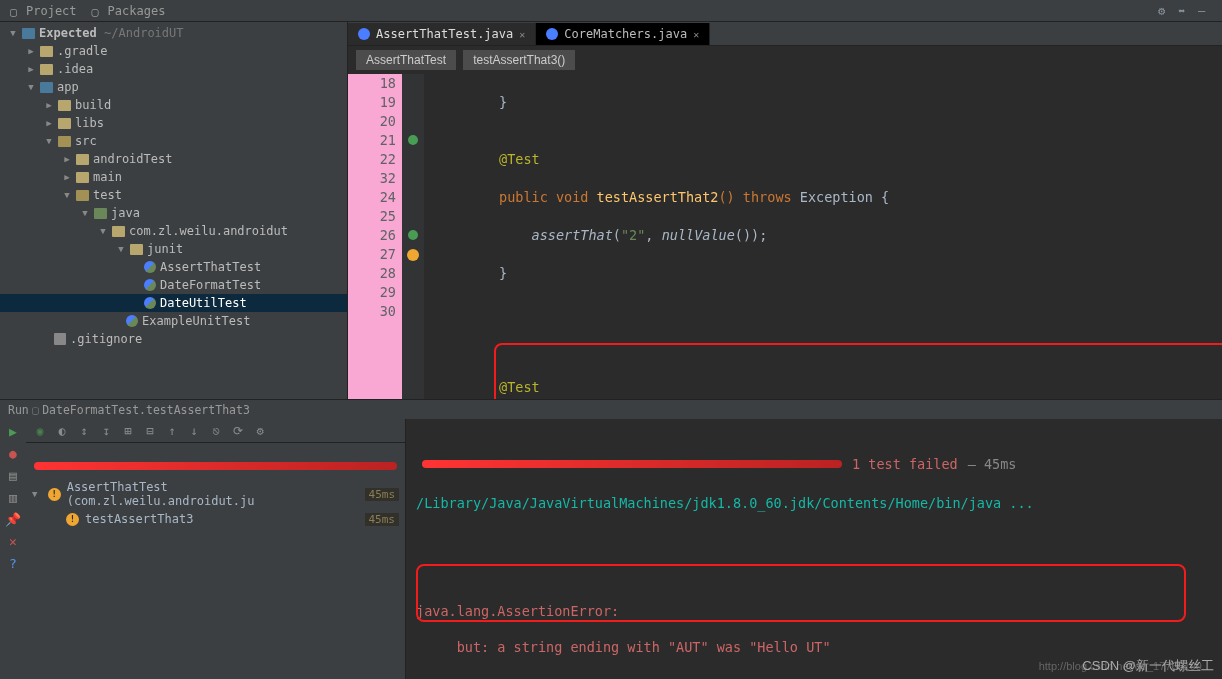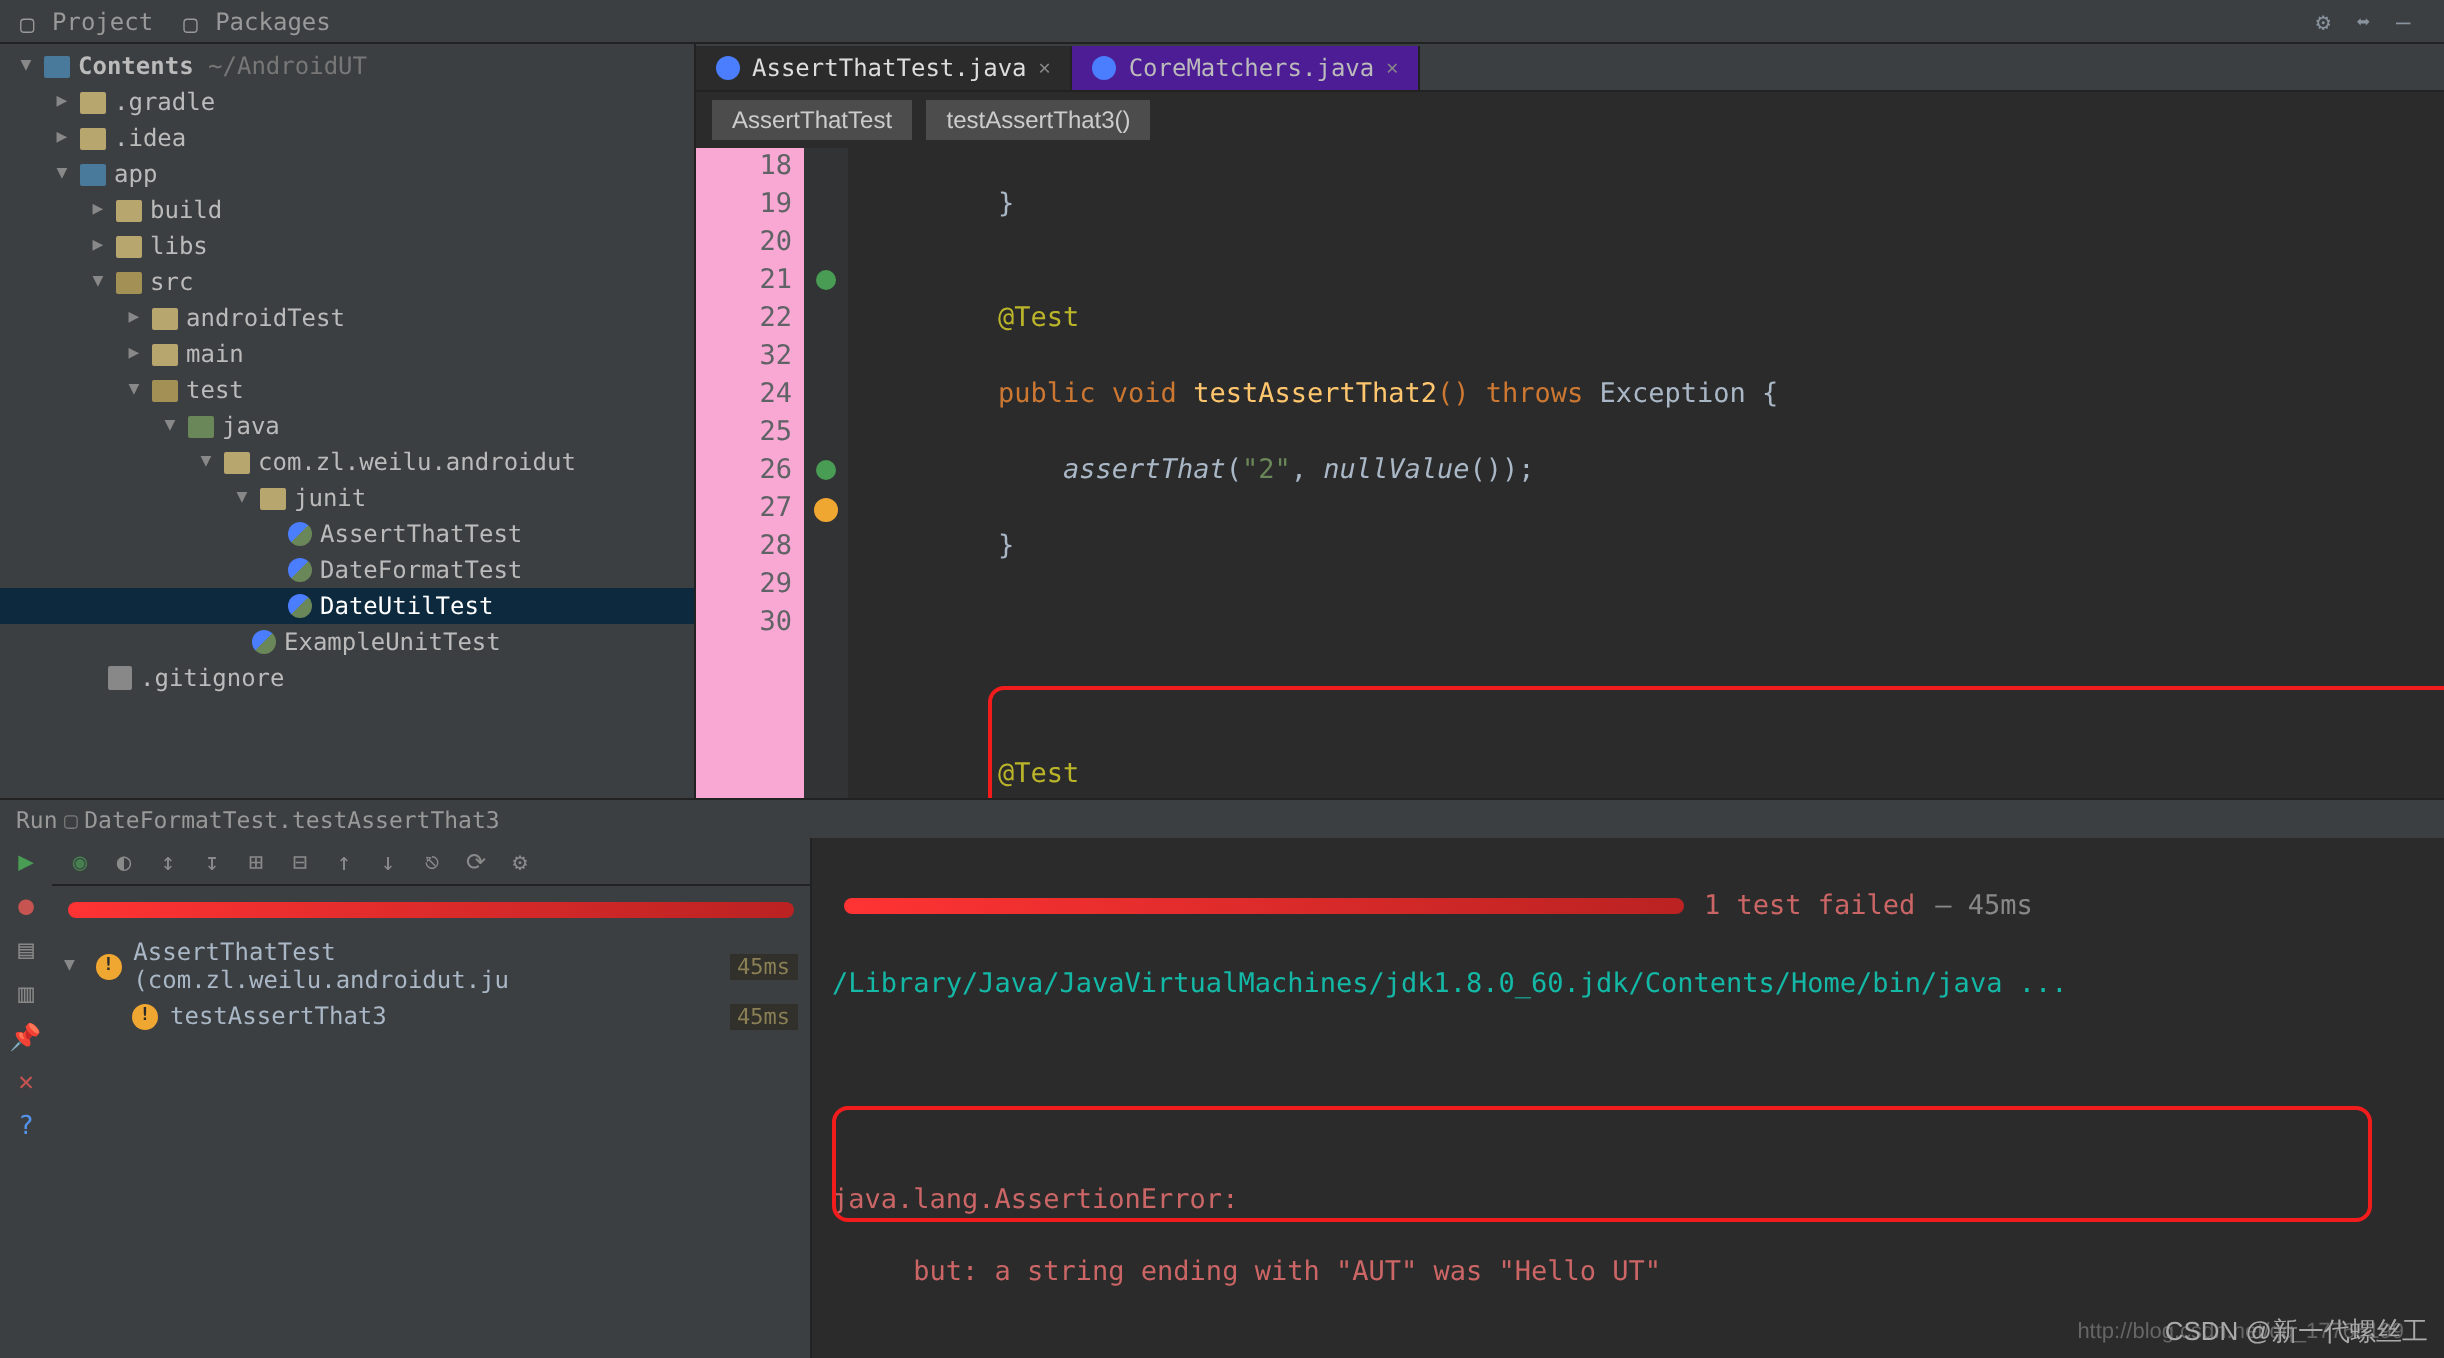--- a/index.html
+++ b/index.html
@@ -21,21 +21,21 @@
 .arrow { width: 10px; text-align: center; color: #888; font-size: 9px; }
 .folder-icon { width: 13px; height: 11px; background: #b7a76f; border-radius: 1px; }
 .folder-icon.open { background: #a29055; }
 .folder-icon.module { background: #4a7a9b; }
 .file-icon { width: 12px; height: 12px; background: #6a8759; border-radius: 50%; position: relative; }
 .file-icon.test { background: linear-gradient(135deg, #4a7eff 50%, #6a8759 50%); }
 .tree-label .path { color: #777; }
 
 .editor-area { flex: 1; display: flex; flex-direction: column; background: #2b2b2b; min-width: 0; }
 .file-tabs { height: 24px; background: #3c3f41; display: flex; align-items: flex-end; border-bottom: 1px solid #222; }
-.file-tab { display: flex; align-items: center; gap: 6px; padding: 4px 10px; background: #4c1d95; color: #bbb; border-right: 1px solid #222; font-family: sans-serif; font-size: 12px; cursor: pointer; }
+.file-tab { display: flex; align-items: center; gap: 6px; padding: 4px 10px; background: #000000; color: #bbb; border-right: 1px solid #222; font-family: sans-serif; font-size: 12px; cursor: pointer; }
 .file-tab.active { background: #2b2b2b; color: #ddd; }
 .file-tab .close { color: #888; font-size: 10px; }
 .file-tab .tab-icon { width: 12px; height: 12px; border-radius: 50%; background: #4a7eff; }
 
 .breadcrumb { height: 28px; padding: 4px 8px; }
 .bc-pill { display: inline-block; background: #4c4c4c; padding: 3px 10px; color: #ccc; font-family: sans-serif; font-size: 12px; }
 
 .code-wrap { flex: 1; display: flex; overflow: hidden; font-size: 13.5px; line-height: 19px; position: relative; }
 .gutter { background: #f9a8d4; padding: 0 6px; text-align: right; color: #606366; width: 54px; }
 .gutter-icons { width: 22px; background: #313335; position: relative; }
@@ -59,21 +59,21 @@
 .bt-toolbar { height: 24px; display: flex; align-items: center; gap: 6px; padding: 0 6px; border-bottom: 1px solid #222; }
 .bt-toolbar span { width: 16px; height: 16px; opacity: .7; cursor: pointer; display:flex; align-items:center; justify-content:center; font-size:12px; color:#aaa; }
 .play { color: #499c54 !important; }
 .progress-bar { flex:1; height:8px; background:linear-gradient(90deg,#f33,#b22); border-radius:4px; }
 .test-row { display: flex; align-items: center; padding: 2px 6px; gap: 6px; font-family: sans-serif; font-size: 12px; }
 .test-row .arrow2 { width: 10px; color: #888; font-size: 9px; }
 .fail-icon { width: 13px; height: 13px; border-radius: 50%; background: #f0a732; display: flex; align-items: center; justify-content: center; color: #2b2b2b; font-size: 9px; font-weight: bold; }
 .test-time { margin-left: auto; background: #32302a; padding: 0 4px; color: #8a7f55; font-size: 11px; }
 
 .bt-console { flex: 1; padding: 4px 10px; font-size: 13.5px; line-height: 18px; white-space: pre; overflow: hidden; position: relative; }
-.status-line { display: flex; align-items: center; gap: 10px; height: 24px; padding: 0 6px; }
+.status-line { display: flex; align-items: center; gap: 10px; height: 24px; padding: 0 6px; margin-top: 11px; }
 .status-line .txt { color: #cc6666; }
 .status-line .dim { color: #888; }
 .path-line { color: #14b8a6; }
 .err { color: #cc6666; }
 .rb2 { left:0; top: 46px; width: 770px; height: 58px; }
 
 .watermark { position: absolute; right: 20px; bottom: 4px; color: #666; font-size: 11px; font-family: sans-serif; }
 .csdn { position: absolute; right: 8px; bottom: 4px; color: #aaa; font-size: 13px; font-family: sans-serif; }
 </style>
 </head>
@@ -95,21 +95,21 @@
   </div>
 </div>
 
 <div class="main-area">
 
   <div class="left-panel">
     <div class="tree">
       <div class="tree-item" style="--ind:8px">
         <span class="arrow">▼</span>
         <span class="folder-icon module"></span>
-        <span class="tree-label"><b>Contents</b> <span class="path">~/AndroidUT</span></span>
+        <span class="tree-label"><b>Expected</b> <span class="path">~/AndroidUT</span></span>
       </div>
       <div class="tree-item" style="--ind:26px">
           <span class="arrow">▶</span>
           <span class="folder-icon"></span>
           <span>.gradle</span>
         </div>
       <div class="tree-item" style="--ind:26px">
           <span class="arrow">▶</span>
           <span class="folder-icon"></span>
           <span>.idea</span>

